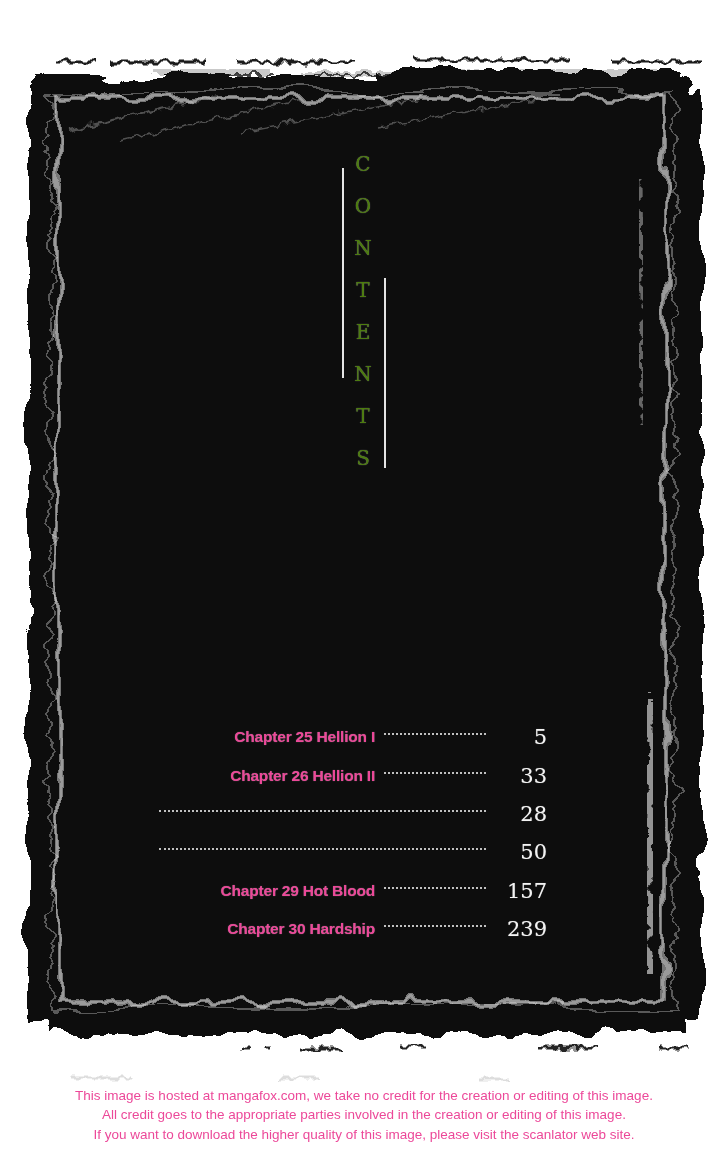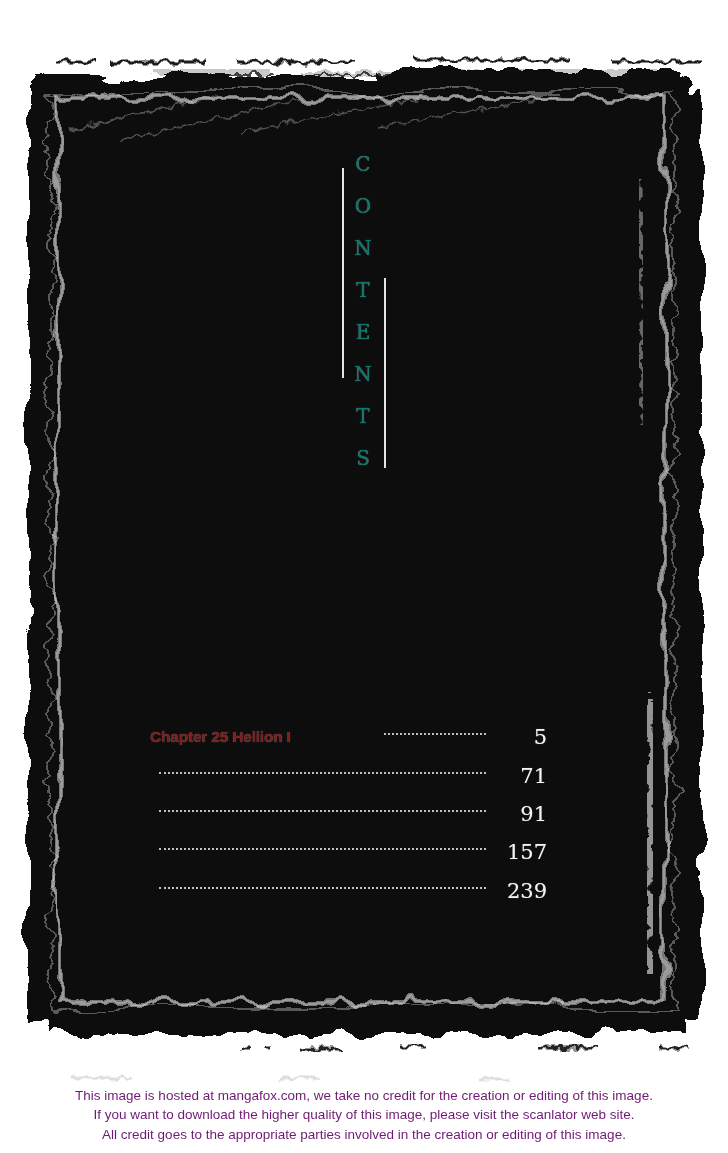--- a/index.html
+++ b/index.html
@@ -8,49 +8,49 @@
     background:#ffffff;
     font-family:"Liberation Sans",sans-serif;
   }
   .bg{position:absolute;left:0;top:0;width:728px;height:1153px;}
 
   
   .v-title{
     position:absolute;left:350px;top:143px;width:26px;
     text-align:center;
     font-family:"DejaVu Serif",serif;font-size:20px;line-height:42px;
-    color:#0f766e;word-break:break-all;
+    color:#4d7c0f;word-break:break-all;
     text-shadow:0 0 1px rgba(255,255,255,0.5);
   }
   .rule{position:absolute;width:2px;background:#e4e4e4;}
   .rule-left{left:342px;top:168px;height:210px;}
   .rule-right{left:384px;top:278px;height:190px;}
 
   
   .toc{position:absolute;left:150px;top:718px;width:397px;}
   .toc-row{display:flex;align-items:center;height:38.4px;}
   .toc-title{
-    width:225px;white-space:nowrap;
+    width:225px;text-align:right;white-space:nowrap;
     font-weight:700;font-size:15.5px;letter-spacing:-0.2px;
-    color:#7f1d1d;text-shadow:0 0 1px rgba(255,255,255,0.45);
+    color:#ec4899;text-shadow:0 0 1px rgba(255,255,255,0.45);
   }
   .toc-leader{
     flex:1;height:0;border-bottom:2.5px dotted #d4d4d4;
     margin:0 9px;position:relative;top:-3px;opacity:0.9;
   }
   .toc-page{
     width:52px;text-align:right;
     font-family:"DejaVu Serif",serif;font-size:21px;color:#f3f3f3;
     text-shadow:0 0 1px rgba(255,255,255,0.4);
   }
 
   
   .footer{
     position:absolute;left:0;right:0;top:1086px;text-align:center;
-    font-size:13.5px;line-height:19.4px;color:#701a75;
+    font-size:13.5px;line-height:19.4px;color:#ec4899;
   }
 </style>
 </head>
 <body>
 
 <svg class="bg" viewBox="0 0 728 1153" xmlns="http://www.w3.org/2000/svg">
   <defs>
     <filter id="fBig" x="-20%" y="-20%" width="140%" height="140%">
       <feTurbulence type="fractalNoise" baseFrequency="0.012 0.05" numOctaves="4" seed="7" result="t"></feTurbulence>
       <feDisplacementMap in="SourceGraphic" in2="t" scale="26" xChannelSelector="R" yChannelSelector="G"></feDisplacementMap>
@@ -116,34 +116,41 @@
 <div class="rule rule-left"></div>
 <div class="rule rule-right"></div>
 
 <div class="toc">
   <div class="toc-row">
     <span class="toc-title">Chapter 25 Hellion I</span>
     <span class="toc-leader"></span>
     <span class="toc-page">5</span>
   </div>
   <div class="toc-row">
+    <span class="toc-title">Chapter 26 Hellion II</span>
     <span class="toc-leader"></span>
-    <span class="toc-page">71</span>
+    <span class="toc-page">33</span>
   </div>
   <div class="toc-row">
     <span class="toc-leader"></span>
-    <span class="toc-page">91</span>
+    <span class="toc-page">28</span>
   </div>
   <div class="toc-row">
+    <span class="toc-leader"></span>
+    <span class="toc-page">50</span>
+  </div>
+  <div class="toc-row">
+    <span class="toc-title">Chapter 29 Hot Blood</span>
     <span class="toc-leader"></span>
     <span class="toc-page">157</span>
   </div>
   <div class="toc-row">
+    <span class="toc-title">Chapter 30 Hardship</span>
     <span class="toc-leader"></span>
     <span class="toc-page">239</span>
   </div>
 </div>
 
 <div class="footer">
   <div>This image is hosted at mangafox.com, we take no credit for the creation or editing of this image.</div>
+  <div>All credit goes to the appropriate parties involved in the creation or editing of this image.</div>
   <div>If you want to download the higher quality of this image, please visit the scanlator web site.</div>
-  <div>All credit goes to the appropriate parties involved in the creation or editing of this image.</div>
 </div>
 
 </body></html>

